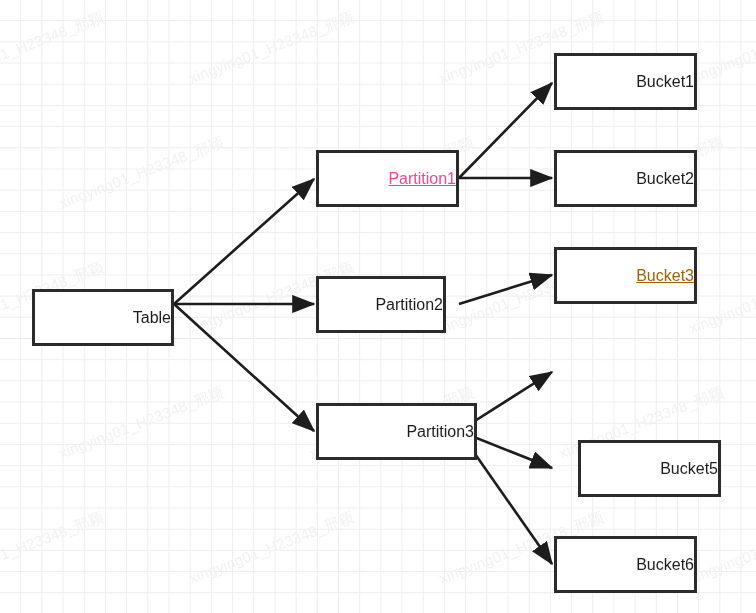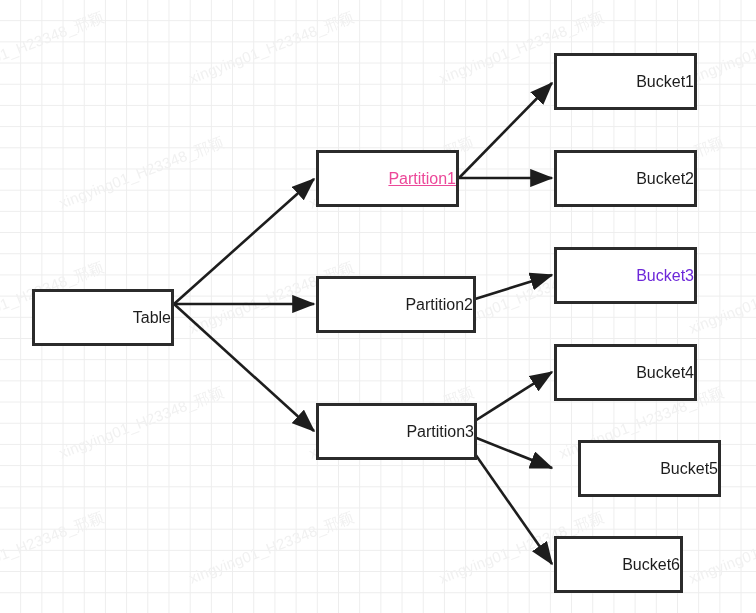--- a/index.html
+++ b/index.html
@@ -108,37 +108,34 @@
         <line x1="459" y1="431" x2="552" y2="564" stroke="#1d1d1d" stroke-width="2.6" marker-end="url(#arrowhead)"></line>
       </g>
   </svg>
 
 <div class="node" style="left: 32px; top: 289px; width: 142px; height: 57px; border-color: rgb(43, 43, 43); background: rgb(255, 255, 255);">
       <span class="node-label" style="color: rgb(29, 29, 29);">Table</span>
     </div>
     <div class="node" style="left: 316px; top: 150px; width: 143px; height: 57px; border-color: rgb(43, 43, 43); background: rgb(255, 255, 255);">
       <span class="node-label" style="color: #ec4899; text-decoration: underline;">Partition1</span>
     </div>
-    <div class="node" style="left: 316px; top: 276px; width: 160px; height: 57px; border-color: rgb(43, 43, 43); background: rgb(255, 255, 255);">
+    <div class="node" style="left: 316px; top: 276px; width: 130px; height: 57px; border-color: rgb(43, 43, 43); background: rgb(255, 255, 255);">
       <span class="node-label" style="color: rgb(29, 29, 29);">Partition2</span>
     </div>
     <div class="node" style="left: 316px; top: 403px; width: 161px; height: 57px; border-color: rgb(43, 43, 43); background: rgb(255, 255, 255);">
       <span class="node-label" style="color: rgb(29, 29, 29);">Partition3</span>
     </div>
     <div class="node" style="left: 554px; top: 53px; width: 143px; height: 57px; border-color: rgb(43, 43, 43); background: rgb(255, 255, 255);">
       <span class="node-label" style="color: rgb(29, 29, 29);">Bucket1</span>
     </div>
     <div class="node" style="left: 554px; top: 150px; width: 143px; height: 57px; border-color: rgb(43, 43, 43); background: rgb(255, 255, 255);">
       <span class="node-label" style="color: rgb(29, 29, 29);">Bucket2</span>
     </div>
     <div class="node" style="left: 554px; top: 247px; width: 143px; height: 57px; border-color: rgb(43, 43, 43); background: rgb(255, 255, 255);">
-      <span class="node-label" style="color: #6d28d9;">Bucket3</span>
-    </div>
-    <div class="node" style="left: 554px; top: 344px; width: 143px; height: 57px; border-color: rgb(43, 43, 43); background: rgb(255, 255, 255);">
-      <span class="node-label" style="color: rgb(29, 29, 29);">Bucket4</span>
+      <span class="node-label" style="color: #a16207; text-decoration: underline;">Bucket3</span>
     </div>
     <div class="node" style="left: 578px; top: 440px; width: 143px; height: 57px; border-color: rgb(43, 43, 43); background: rgb(255, 255, 255);">
       <span class="node-label" style="color: rgb(29, 29, 29);">Bucket5</span>
     </div>
-    <div class="node" style="left: 554px; top: 536px; width: 129px; height: 57px; border-color: rgb(43, 43, 43); background: rgb(255, 255, 255);">
+    <div class="node" style="left: 554px; top: 536px; width: 143px; height: 57px; border-color: rgb(43, 43, 43); background: rgb(255, 255, 255);">
       <span class="node-label" style="color: rgb(29, 29, 29);">Bucket6</span>
     </div>
   </div>
 
 </body></html>

